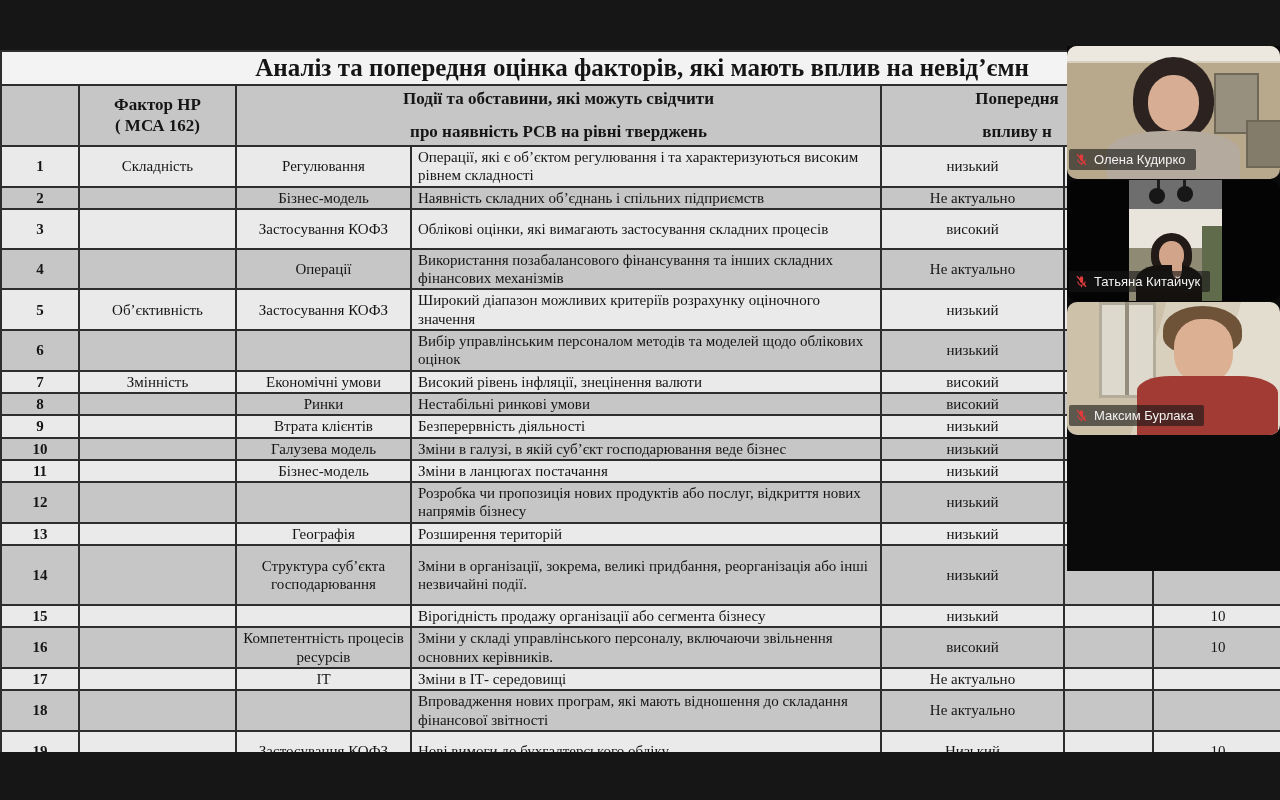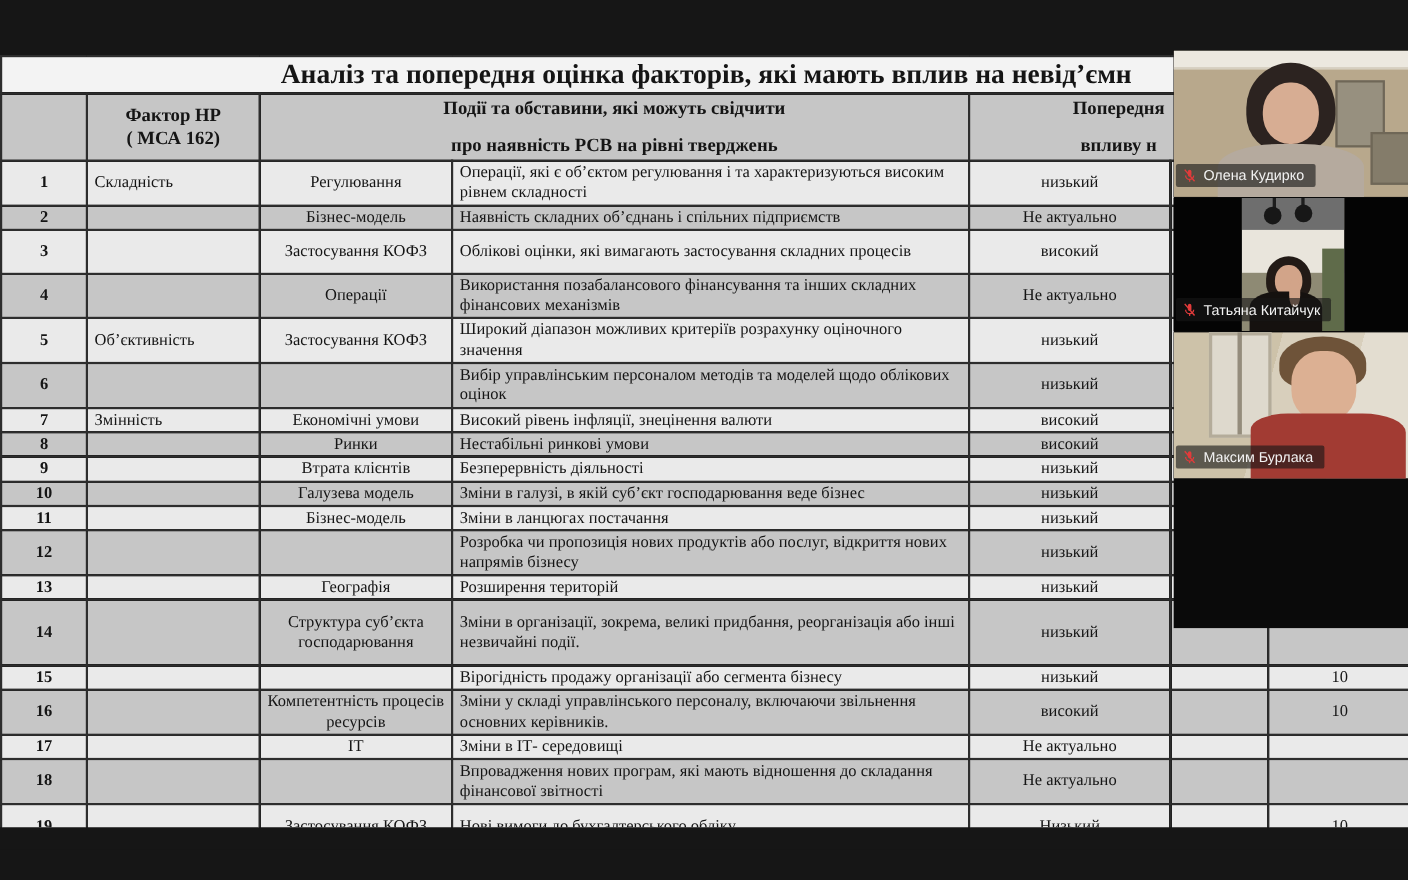--- a/index.html
+++ b/index.html
@@ -15,30 +15,30 @@
   }
   tr.title-row th {
     background:#f3f3f3; font-size:25px; font-weight:bold; text-align:center;
     white-space:nowrap; height:34px; padding:0;
   }
   tr.header-row th { background:#c6c6c6; font-weight:bold; font-size:17px; text-align:center; }
   tr.header-row .line2 { margin-top:12px; }
   tbody tr.odd  td { background:#eaeaea; }
   tbody tr.even td { background:#c6c6c6; }
   td.c-num    { text-align:center; font-weight:bold; }
-  td.c-factor { }
+  td.c-factor { text-align:center; }
   td.c-sub    { text-align:center; padding-left:10px; }
   td.c-event  { text-align:left; padding-left:12px; }
   td.c-prelim { text-align:center; }
   td.c-mid    { }
   td.c-score  { text-align:center; font-size:16px; }
 
   
   .video-panel { position:absolute; left:1067px; top:46px; width:213px; height:525px; background:#0a0a0a; z-index:5; }
-  .tile { position:relative; width:213px; overflow:hidden; background:#0c0c0c; margin-bottom:1px; }
+  .tile { position:relative; width:213px; overflow:hidden; background:#0c0c0c; margin-bottom:1px;border-radius:10px; }
   .t1 { height:133px; } .t2 { height:135px; border:2px solid #7ca33c; } .t3 { height:121px; } .t4 { height:133px; }
   .scene { position:absolute; inset:0; }
   .scene div { position:absolute; }
 
   
   .s1 { background:#b8a88c; }
   .s1 .ceiling { left:0; top:0; width:100%; height:13%; background:#ece8df; border-bottom:2px solid #d6cfc0; }
   .s1 .frame1 { right:10%; top:20%; width:21%; height:46%; background:#97907f; border:2px solid #6f6757; }
   .s1 .frame2 { right:-3%; top:56%; width:19%; height:36%; background:#847c6a; border:2px solid #6f6757; }
   .s1 .hair { left:31%; top:8%; width:38%; height:62%; background:#2c2320; border-radius:50% 50% 42% 42%; }

